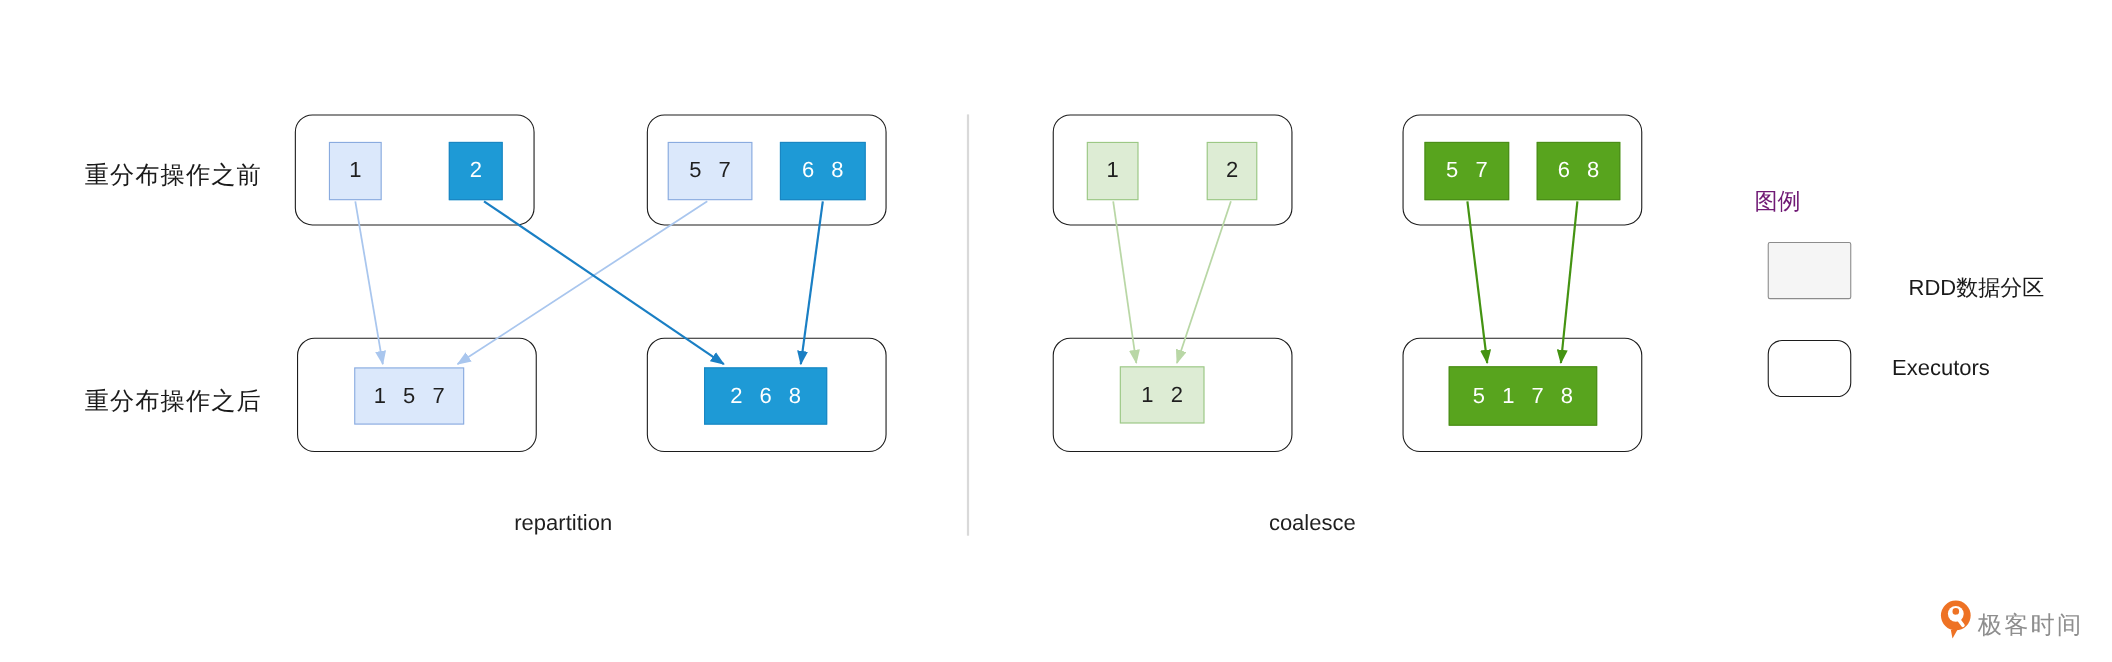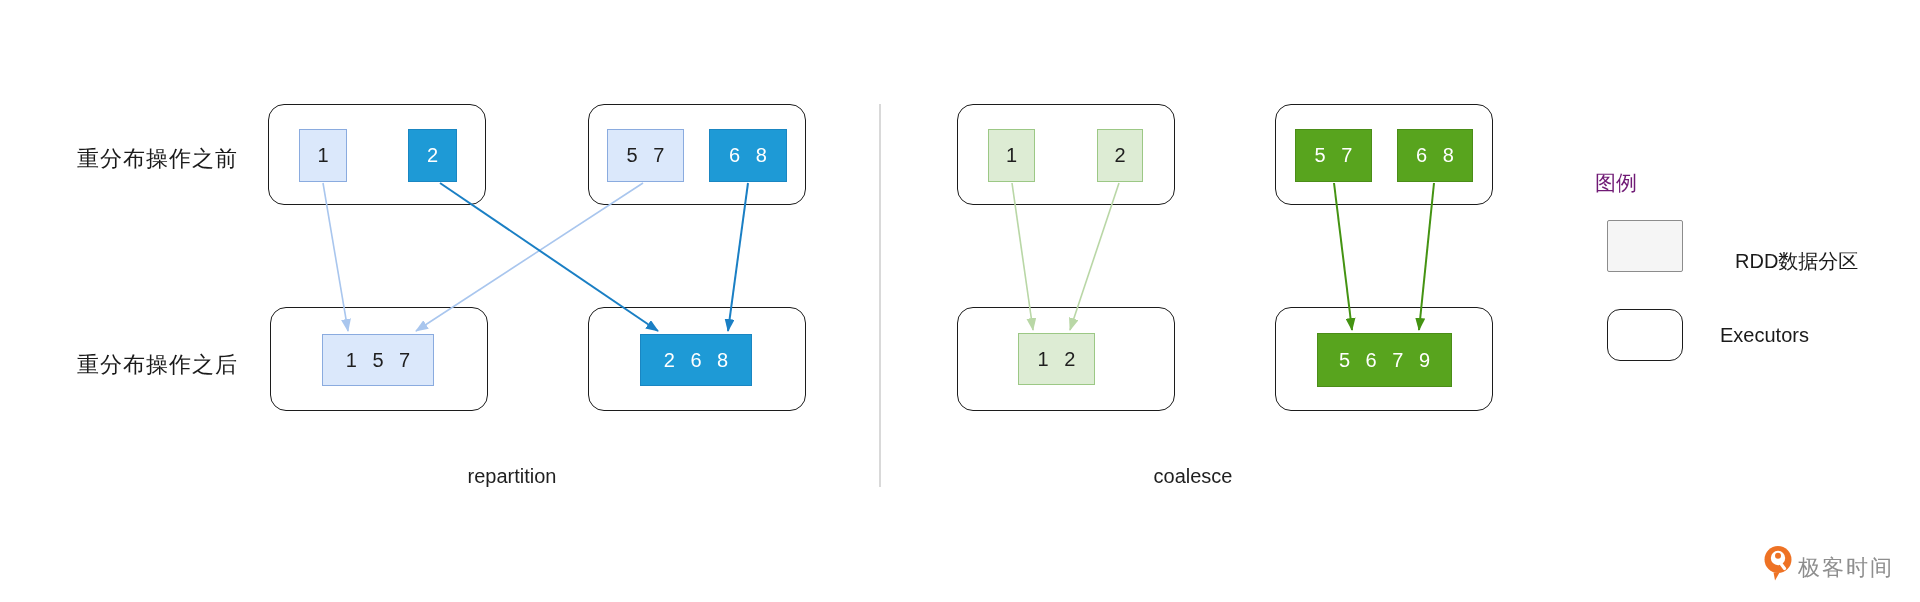--- a/index.html
+++ b/index.html
@@ -78,30 +78,30 @@
     <line x1="1119" y1="183" x2="1070" y2="330" stroke="#b9d7a6" stroke-width="1.6" marker-end="url(#m-lg)"></line>
     <line x1="1334" y1="183" x2="1352" y2="330" stroke="#449312" stroke-width="2" marker-end="url(#m-dg)"></line>
     <line x1="1434" y1="183" x2="1419" y2="330" stroke="#449312" stroke-width="2" marker-end="url(#m-dg)"></line>
   </svg>
 
   <div class="part lb" style="left:299px;top:129px;width:48px;height:53px">1</div>
   <div class="part db" style="left:408px;top:129px;width:49px;height:53px">2</div>
   <div class="part lb" style="left:607px;top:129px;width:77px;height:53px">5 7</div>
   <div class="part db" style="left:709px;top:129px;width:78px;height:53px">6 8</div>
 
-  <div class="part lb" style="left:322px;top:334px;width:112px;height:52px">1 5 7</div>
+  <div class="part lb" style="left:322px;top:334px;width:100px;height:52px">1 5 7</div>
   <div class="part db" style="left:640px;top:334px;width:112px;height:52px">2 6 8</div>
 
   <div class="part lg" style="left:988px;top:129px;width:47px;height:53px">1</div>
   <div class="part lg" style="left:1097px;top:129px;width:46px;height:53px">2</div>
   <div class="part dg" style="left:1295px;top:129px;width:77px;height:53px">5 7</div>
   <div class="part dg" style="left:1397px;top:129px;width:76px;height:53px">6 8</div>
 
   <div class="part lg" style="left:1018px;top:333px;width:77px;height:52px">1 2</div>
-  <div class="part dg" style="left:1317px;top:333px;width:135px;height:54px">5 6 7 9</div>
+  <div class="part dg" style="left:1317px;top:333px;width:135px;height:54px">5 1 7 8</div>
 
   <div class="caption" style="left:1083px">coalesce</div>
   <div class="caption" style="left:402px">repartition</div>
 
   <div class="divider"></div>
 
   <div class="legend-title">图例</div>
   <div class="legend-swatch partition"></div>
   <div class="legend-label l1">RDD数据分区</div>
   <div class="legend-swatch executor"></div>

